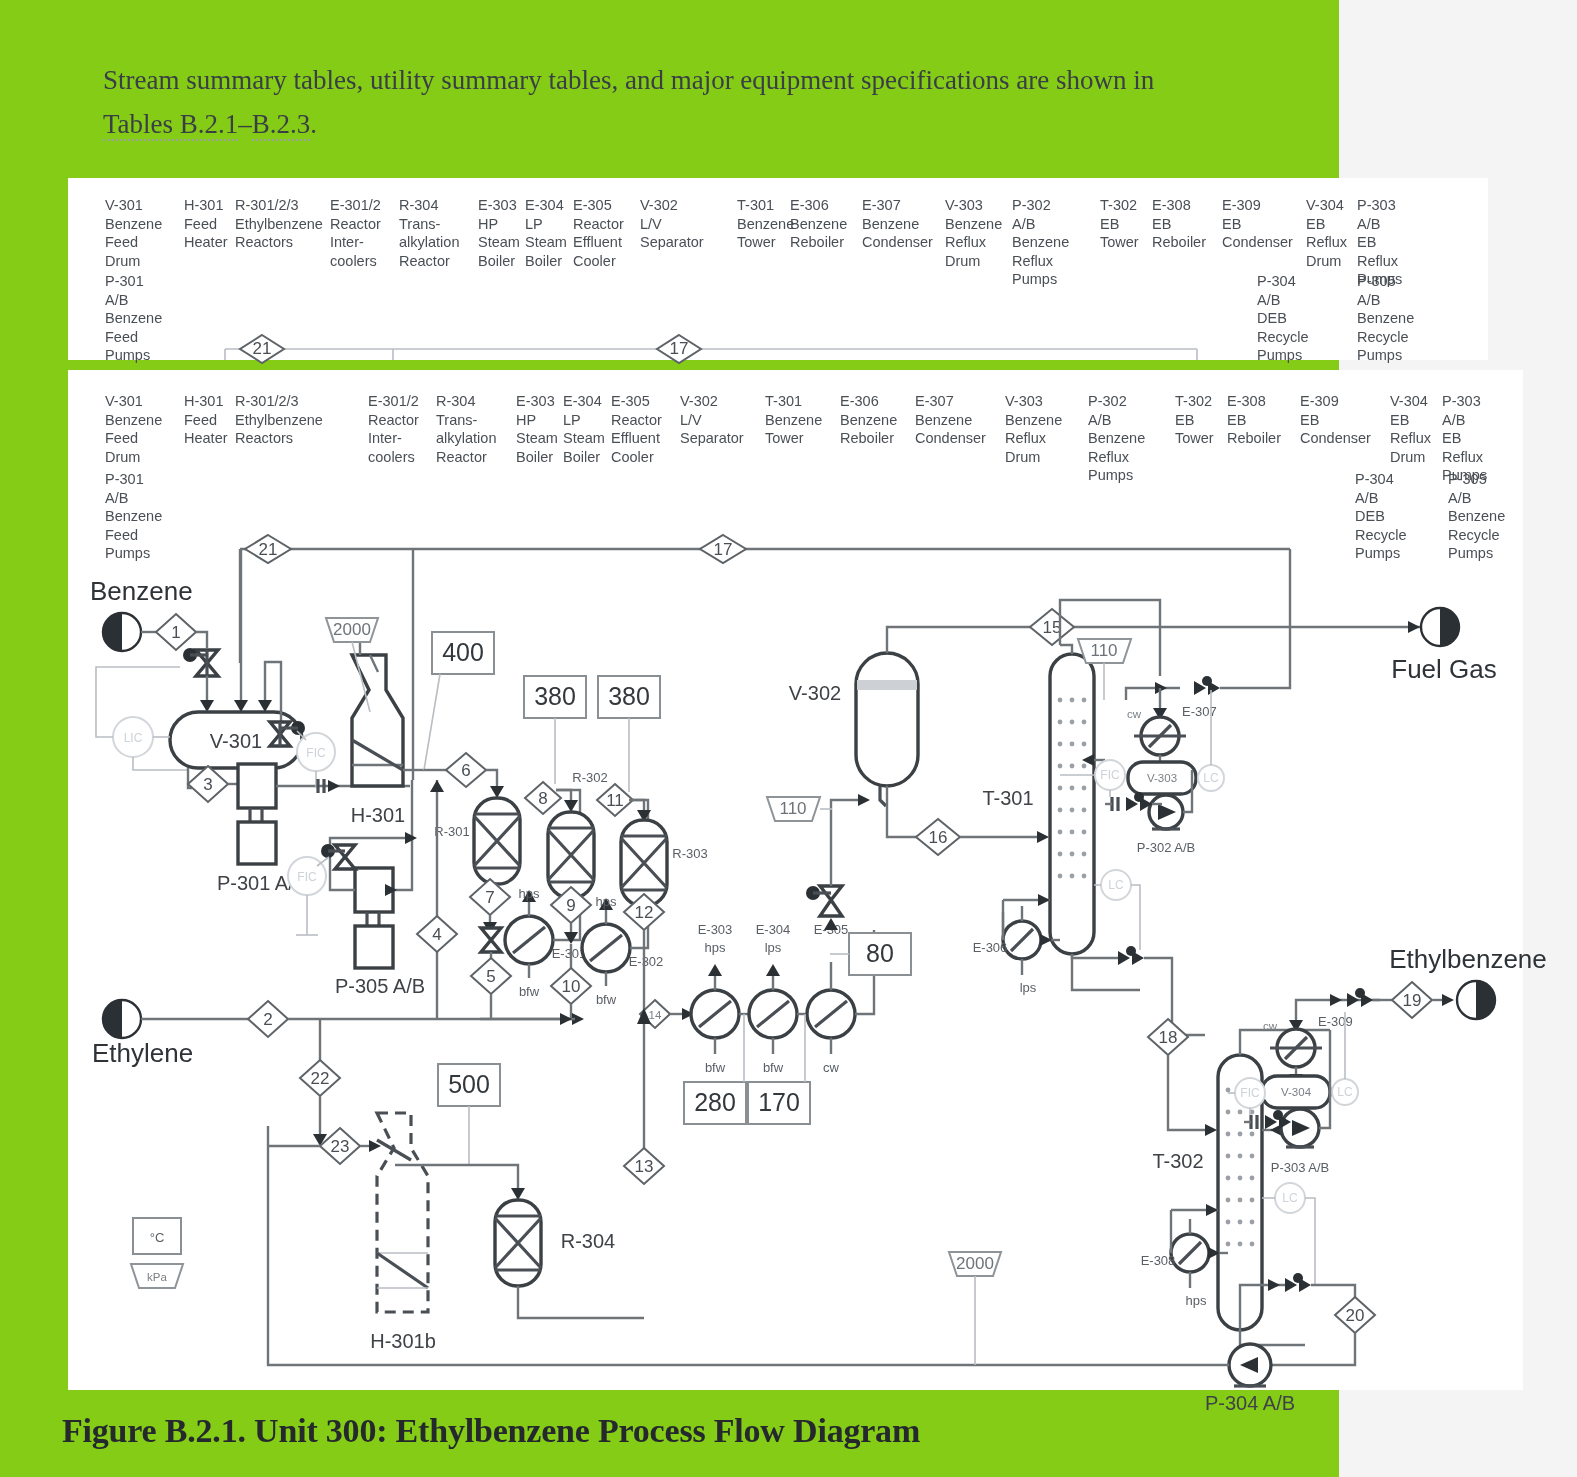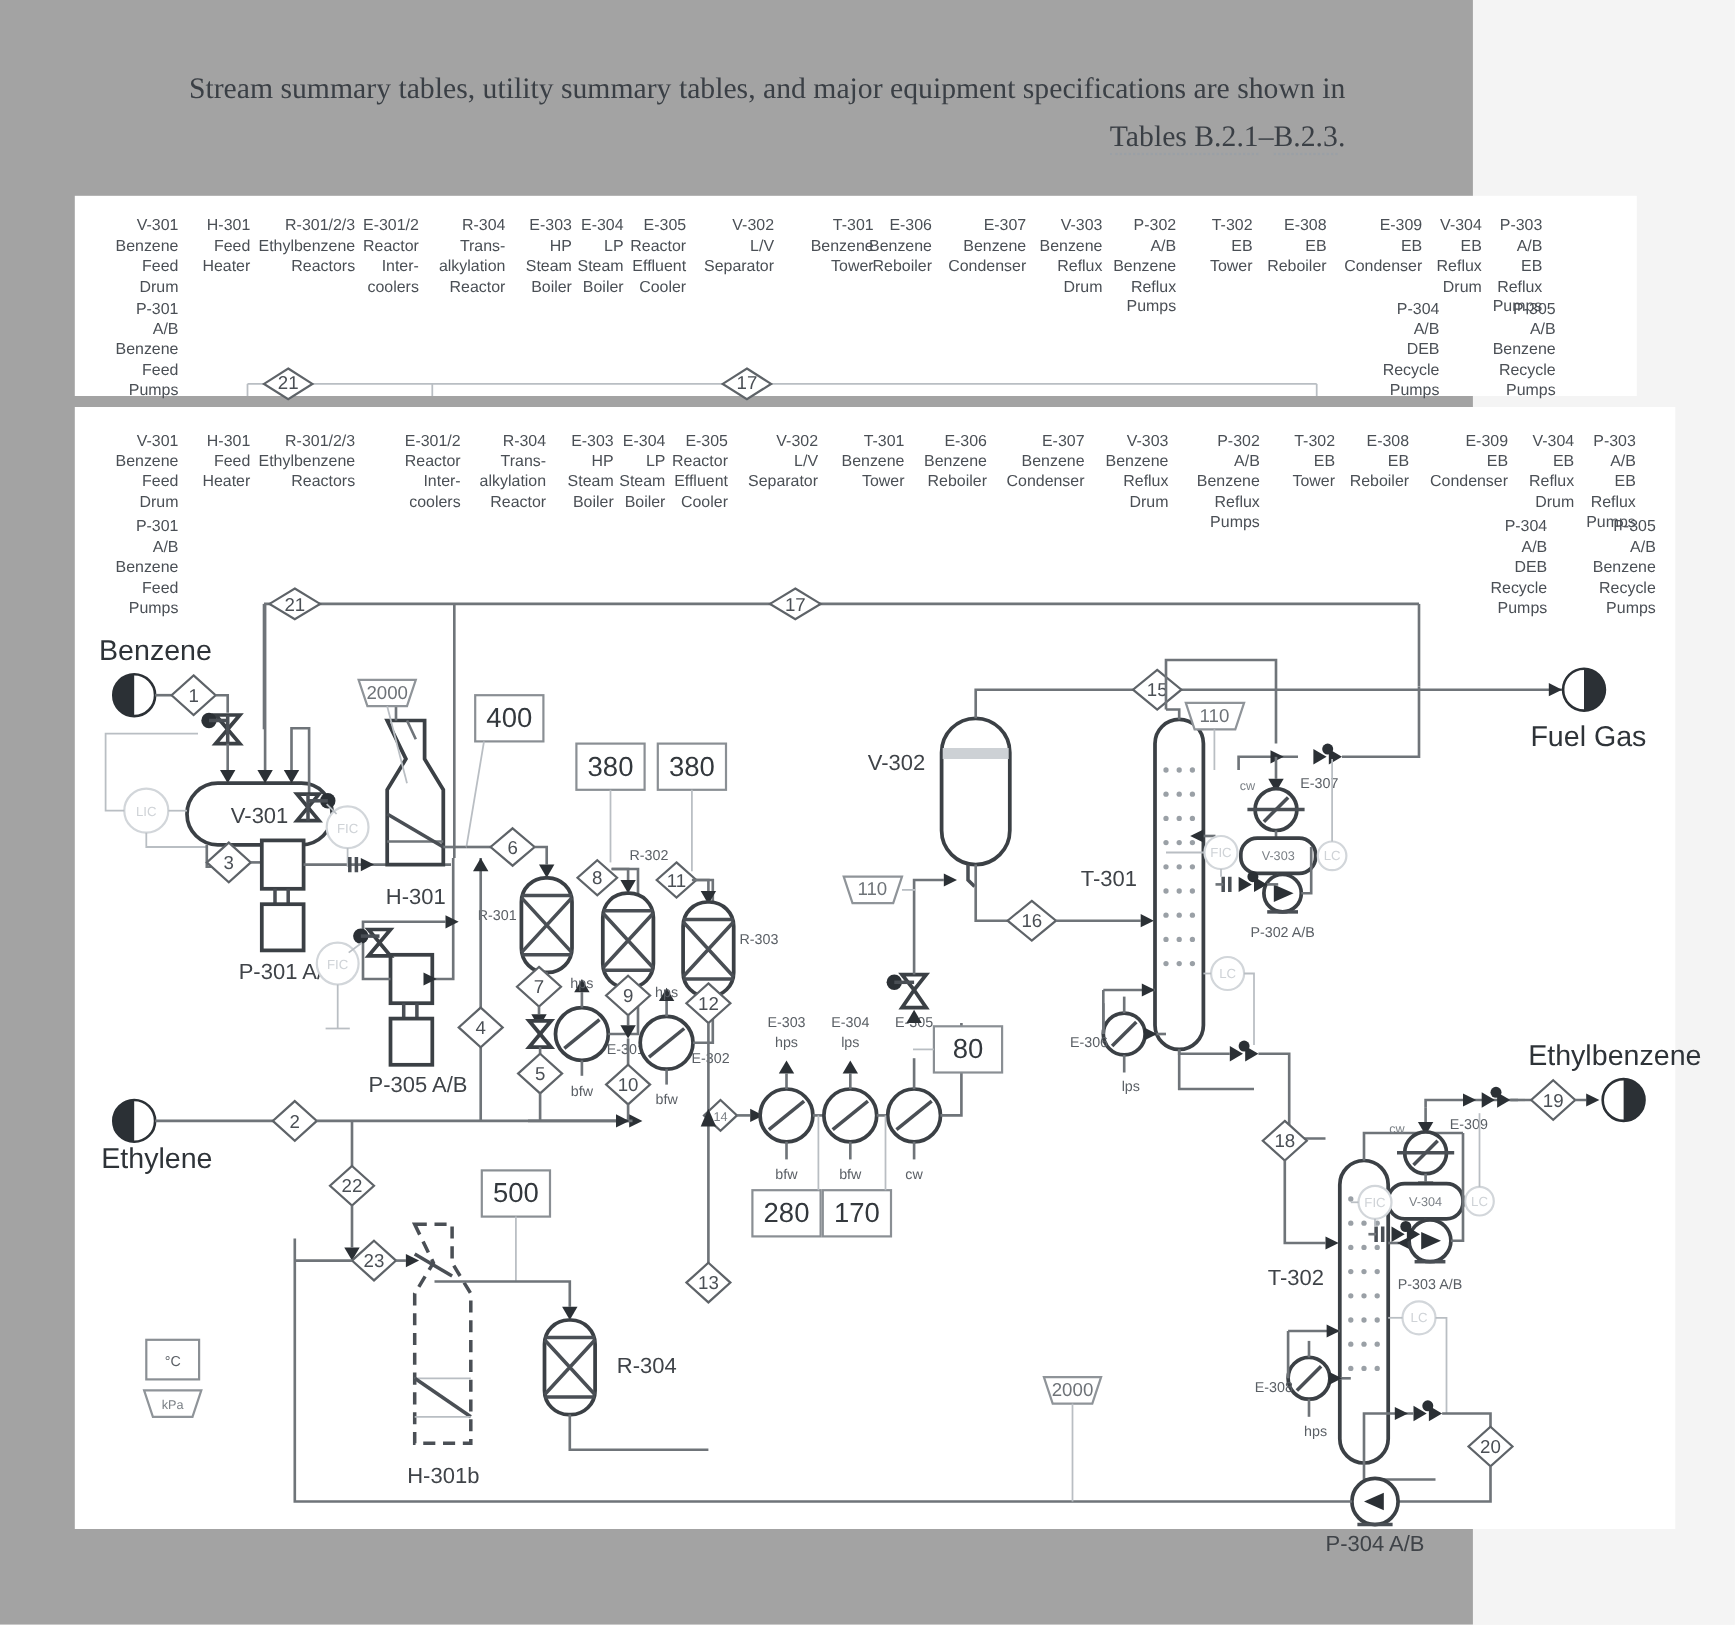--- a/index.html
+++ b/index.html
@@ -7,22 +7,21 @@
   html, body {
     margin: 0; padding: 0;
     width: 1577px; height: 1477px;
     background: #f4f4f4;
     font-family: "Liberation Sans", sans-serif;
     overflow: hidden;
   }
   #page {
     position: relative;
     width: 1339px; height: 1477px;
-    background: #a3a3a3;
-    text-align: right;
+    background: #84cc16;
   }
 
   
   #intro {
     position: absolute;
     left: 103px; top: 58px;
     width: 1120px;
     font-family: "Liberation Serif", serif;
     font-size: 27px;
     line-height: 44px;
@@ -938,14 +937,15 @@
     <g>
       <rect x="133" y="1218" width="48" height="36" class="boxw"></rect>
       <text class="lbl-sm" x="157" y="1242" text-anchor="middle">°C</text>
       <polygon class="trap" points="131,1264 183,1264 175,1288 139,1288"></polygon>
       <text class="lbl-xs" x="157" y="1281" text-anchor="middle">kPa</text>
     </g>
 
   </svg>
   </div>
 
+  <div id="caption">Figure B.2.1. Unit 300: Ethylbenzene Process Flow Diagram</div>
 
 </div>
 
 </body></html>

